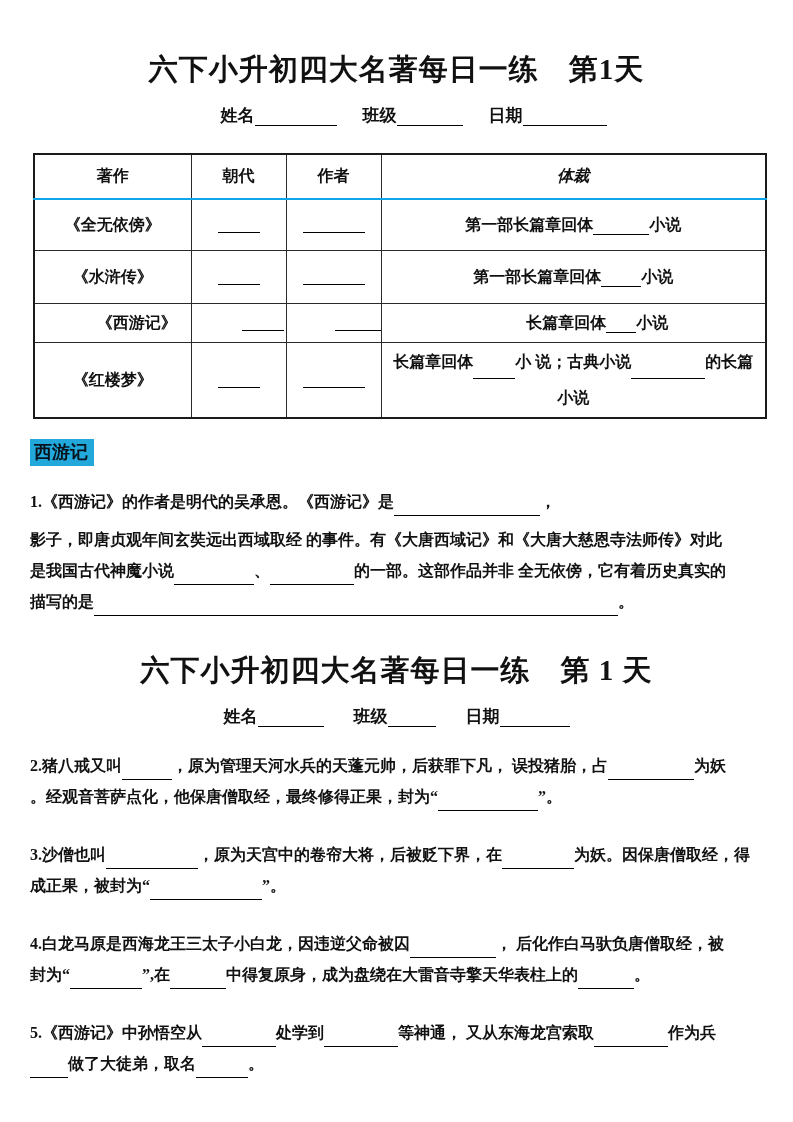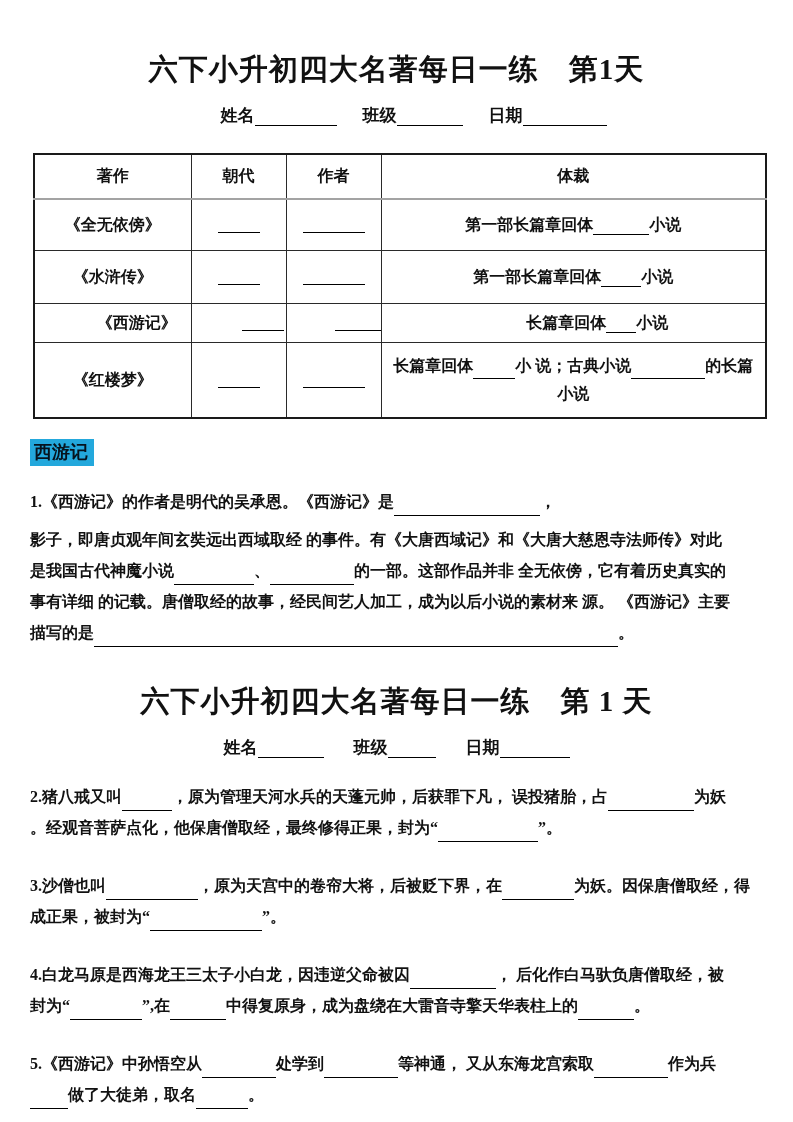--- a/index.html
+++ b/index.html
@@ -15,27 +15,27 @@
   .nameline { text-align:center; font-size:17px; margin-top:14px; }
   .nameline1 { padding-left:34px; }
   .blank { display:inline-block; height:16px; border-bottom:1.6px solid #000; vertical-align:bottom; margin-bottom:1px; }
   .gap { display:inline-block; height:1px; }
   table.wtable {
     border-collapse:collapse; table-layout:fixed;
     margin:26px 0 0 33px; width:732px; font-size:16px;
     border:2px solid #1a1a1a;
   }
   table.wtable td { border:1px solid #2a2a2a; text-align:center; vertical-align:middle; padding:0; overflow:hidden; }
-  tr.thead td { border-bottom:2px solid #a3a3a3; height:43px; }
+  tr.thead td { border-bottom:2px solid #0ea5e9; height:43px; }
   tr.r1 td { height:50px; }
   tr.r2 td { height:52px; }
   tr.r3 td { height:38px;padding-left:48px; }
   tr.r4 td { height:74px; }
-  td.genre-h { text-align:left; padding-left:247px; }
-  td.genre-left { text-align:left; padding-left:4px; line-height:28px; }
+  td.genre-h { text-align:left; padding-left:247px;font-style:italic; }
+  td.genre-left { text-align:left; padding-left:4px; line-height:36px; }
   .section-label { display:inline-block; margin:20px 0 0 30px; padding:1px 6px 2px 4px; font-size:18px; color:#06131d; }
   .qwrap { margin-left:30px; margin-right:24px; font-size:16px;margin-top:27px; }
   .q1 { margin-top:20px; }
   .q2 { margin-top:22px; }
   .qline { line-height:31px; white-space:nowrap; }
   .q1 .qline.first { margin-bottom:7px; }
   .qblock { margin-bottom:3px; }
 </style>
 </head>
 <body>
@@ -85,21 +85,20 @@
     </tr>
   </tbody>
     </table>
 
   <div class="section-label" style="background: rgb(35, 168, 220);">西游记</div>
 
   <div class="qwrap q1 qblock">
     <div class="qline first">1.《西游记》的作者是明代的吴承恩。《西游记》是<span class="blank" style="width: 146px;"></span>，</div>
     <div class="qline">影子，即唐贞观年间玄奘远出西域取经 的事件。有《大唐西域记》和《大唐大慈恩寺法师传》对此</div>
     <div class="qline">是我国古代神魔小说<span class="blank" style="width: 80px;"></span>、<span class="blank" style="width: 84px;"></span>的一部。这部作品并非 全无依傍，它有着历史真实的</div>
-    <div class="qline">事有详细 的记载。唐僧取经的故事，经民间艺人加工，成为以后小说的素材来 源。 《西游记》主要</div>
     <div class="qline">描写的是<span class="blank" style="width: 524px;"></span>。</div>
   </div>
 
   <h1 class="title title2">六下小升初四大名著每日一练　第 1 天</h1>
   <div class="nameline">姓名<span class="blank" style="width: 66px;"></span><span class="gap" style="width: 30px;"></span>班级<span class="blank" style="width: 48px;"></span><span class="gap" style="width: 30px;"></span>日期<span class="blank" style="width: 70px;"></span></div>
 
   <div class="qwrap q2 qblock">
     <div class="qline">2.猪八戒又叫<span class="blank" style="width: 50px;"></span>，原为管理天河水兵的天蓬元帅，后获罪下凡， 误投猪胎，占<span class="blank" style="width: 86px;"></span>为妖</div>
     <div class="qline">。经观音菩萨点化，他保唐僧取经，最终修得正果，封为“<span class="blank" style="width: 100px;"></span>”。</div>
   </div>

